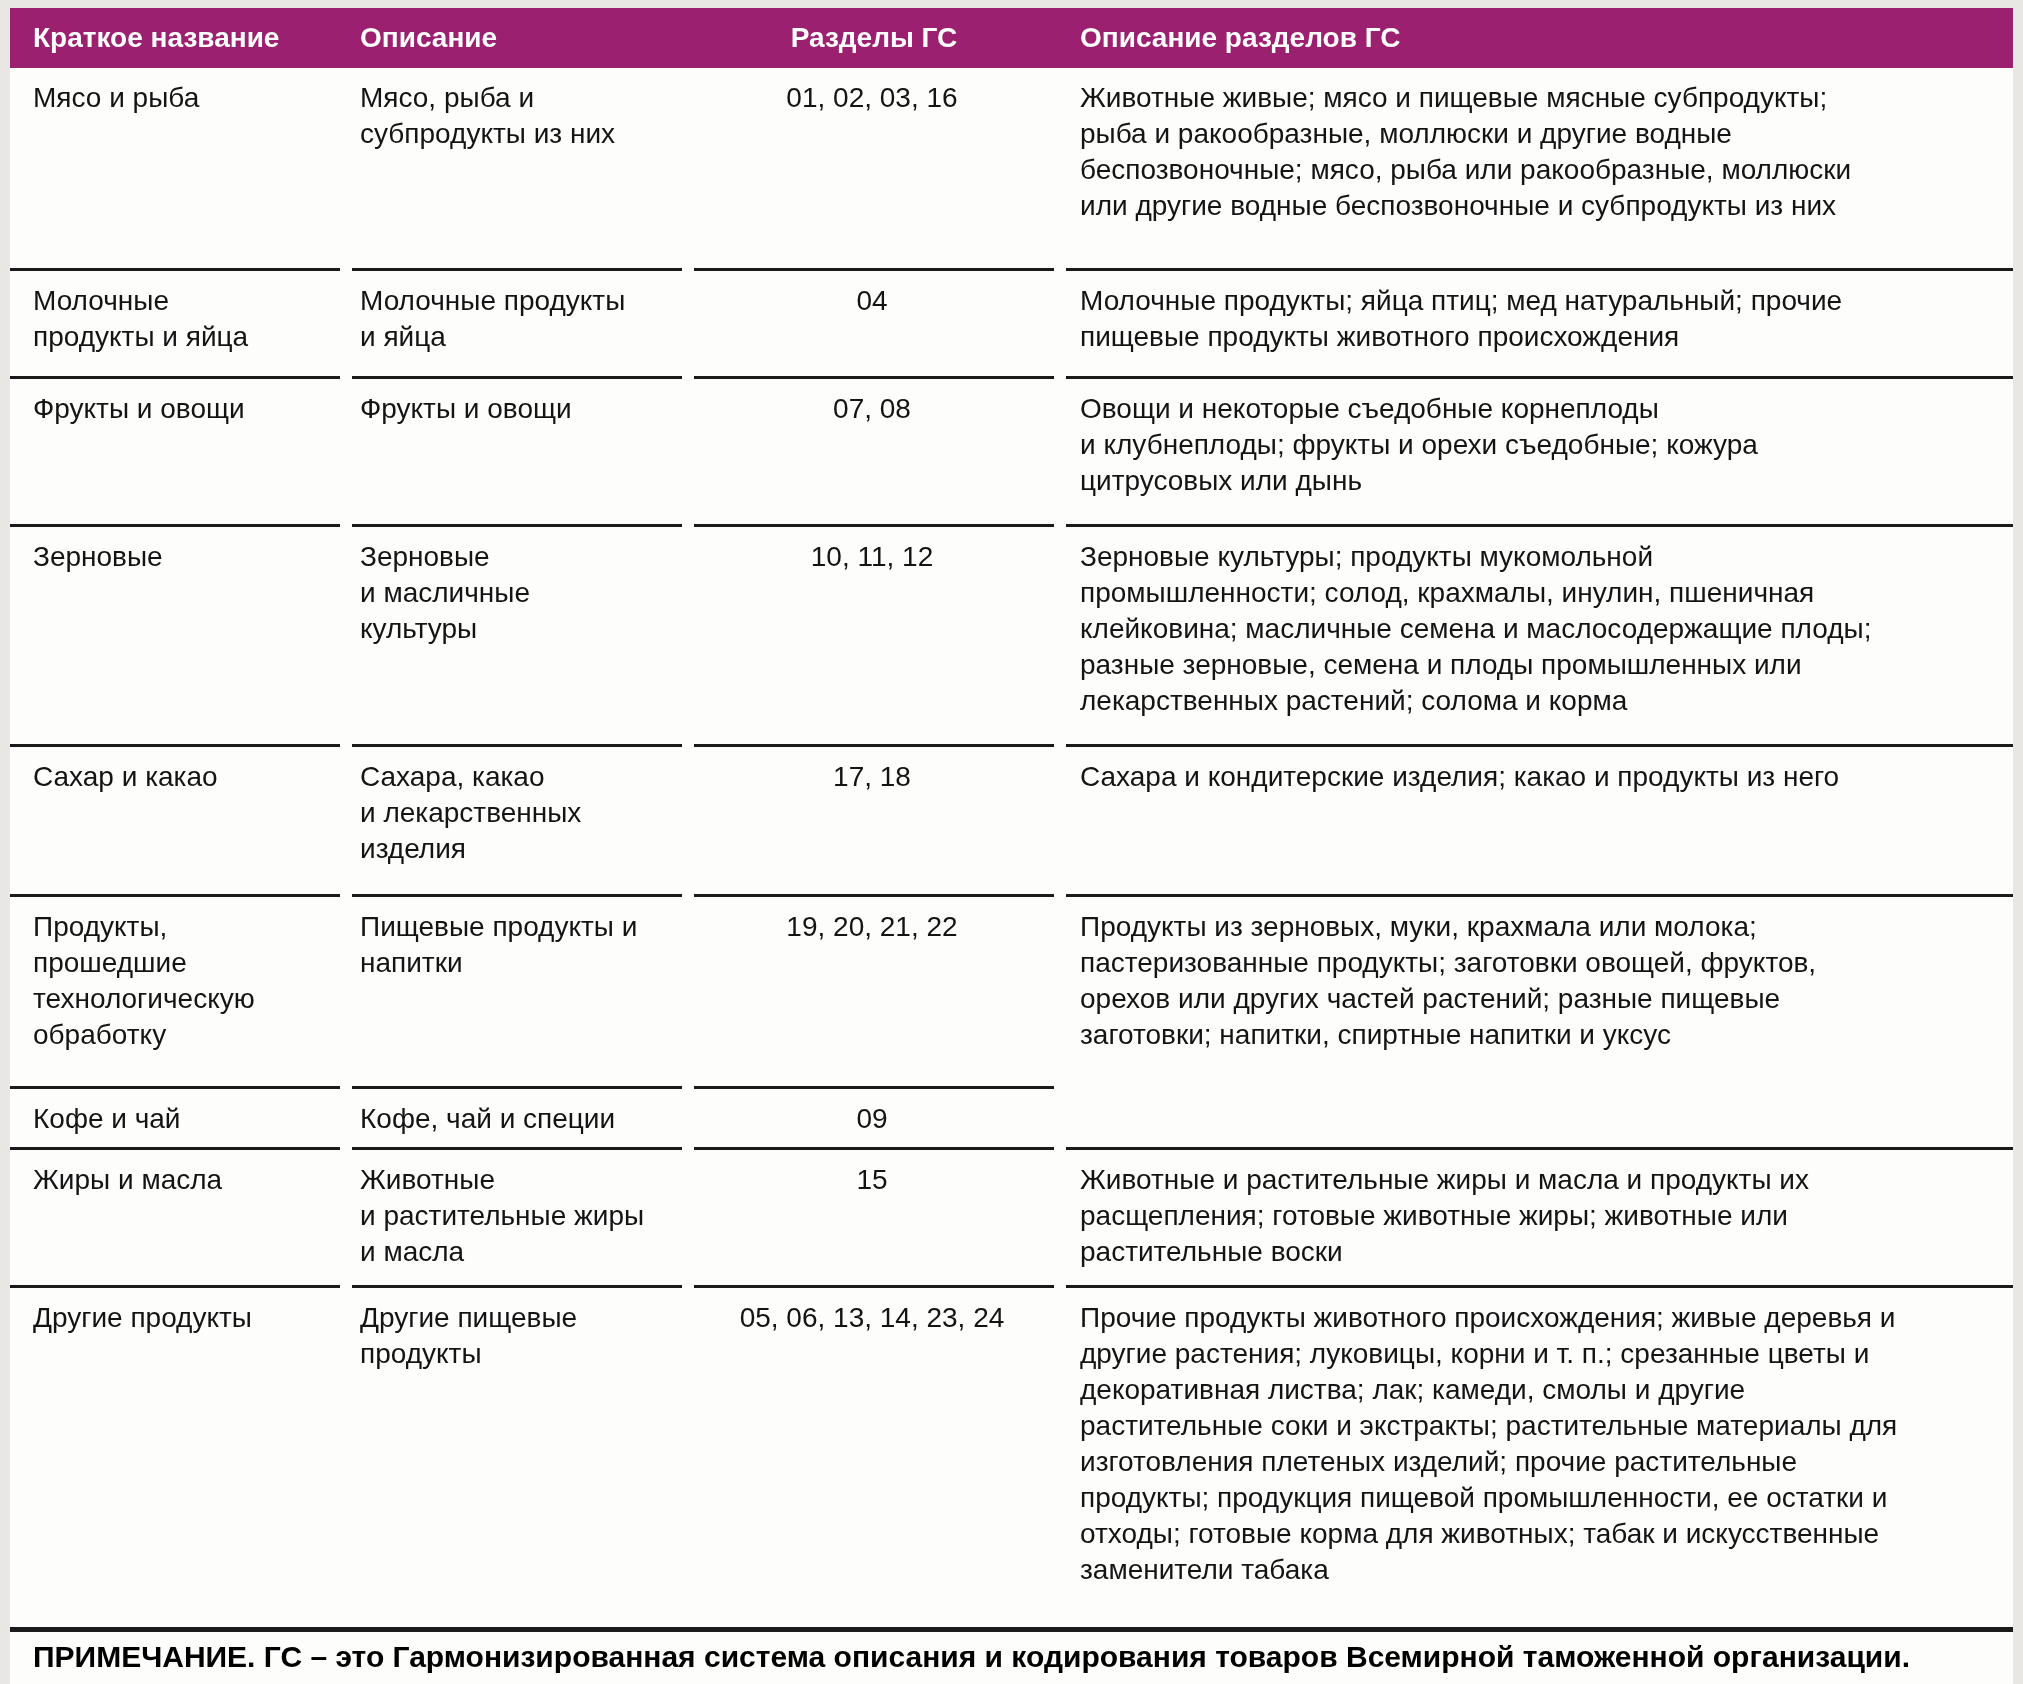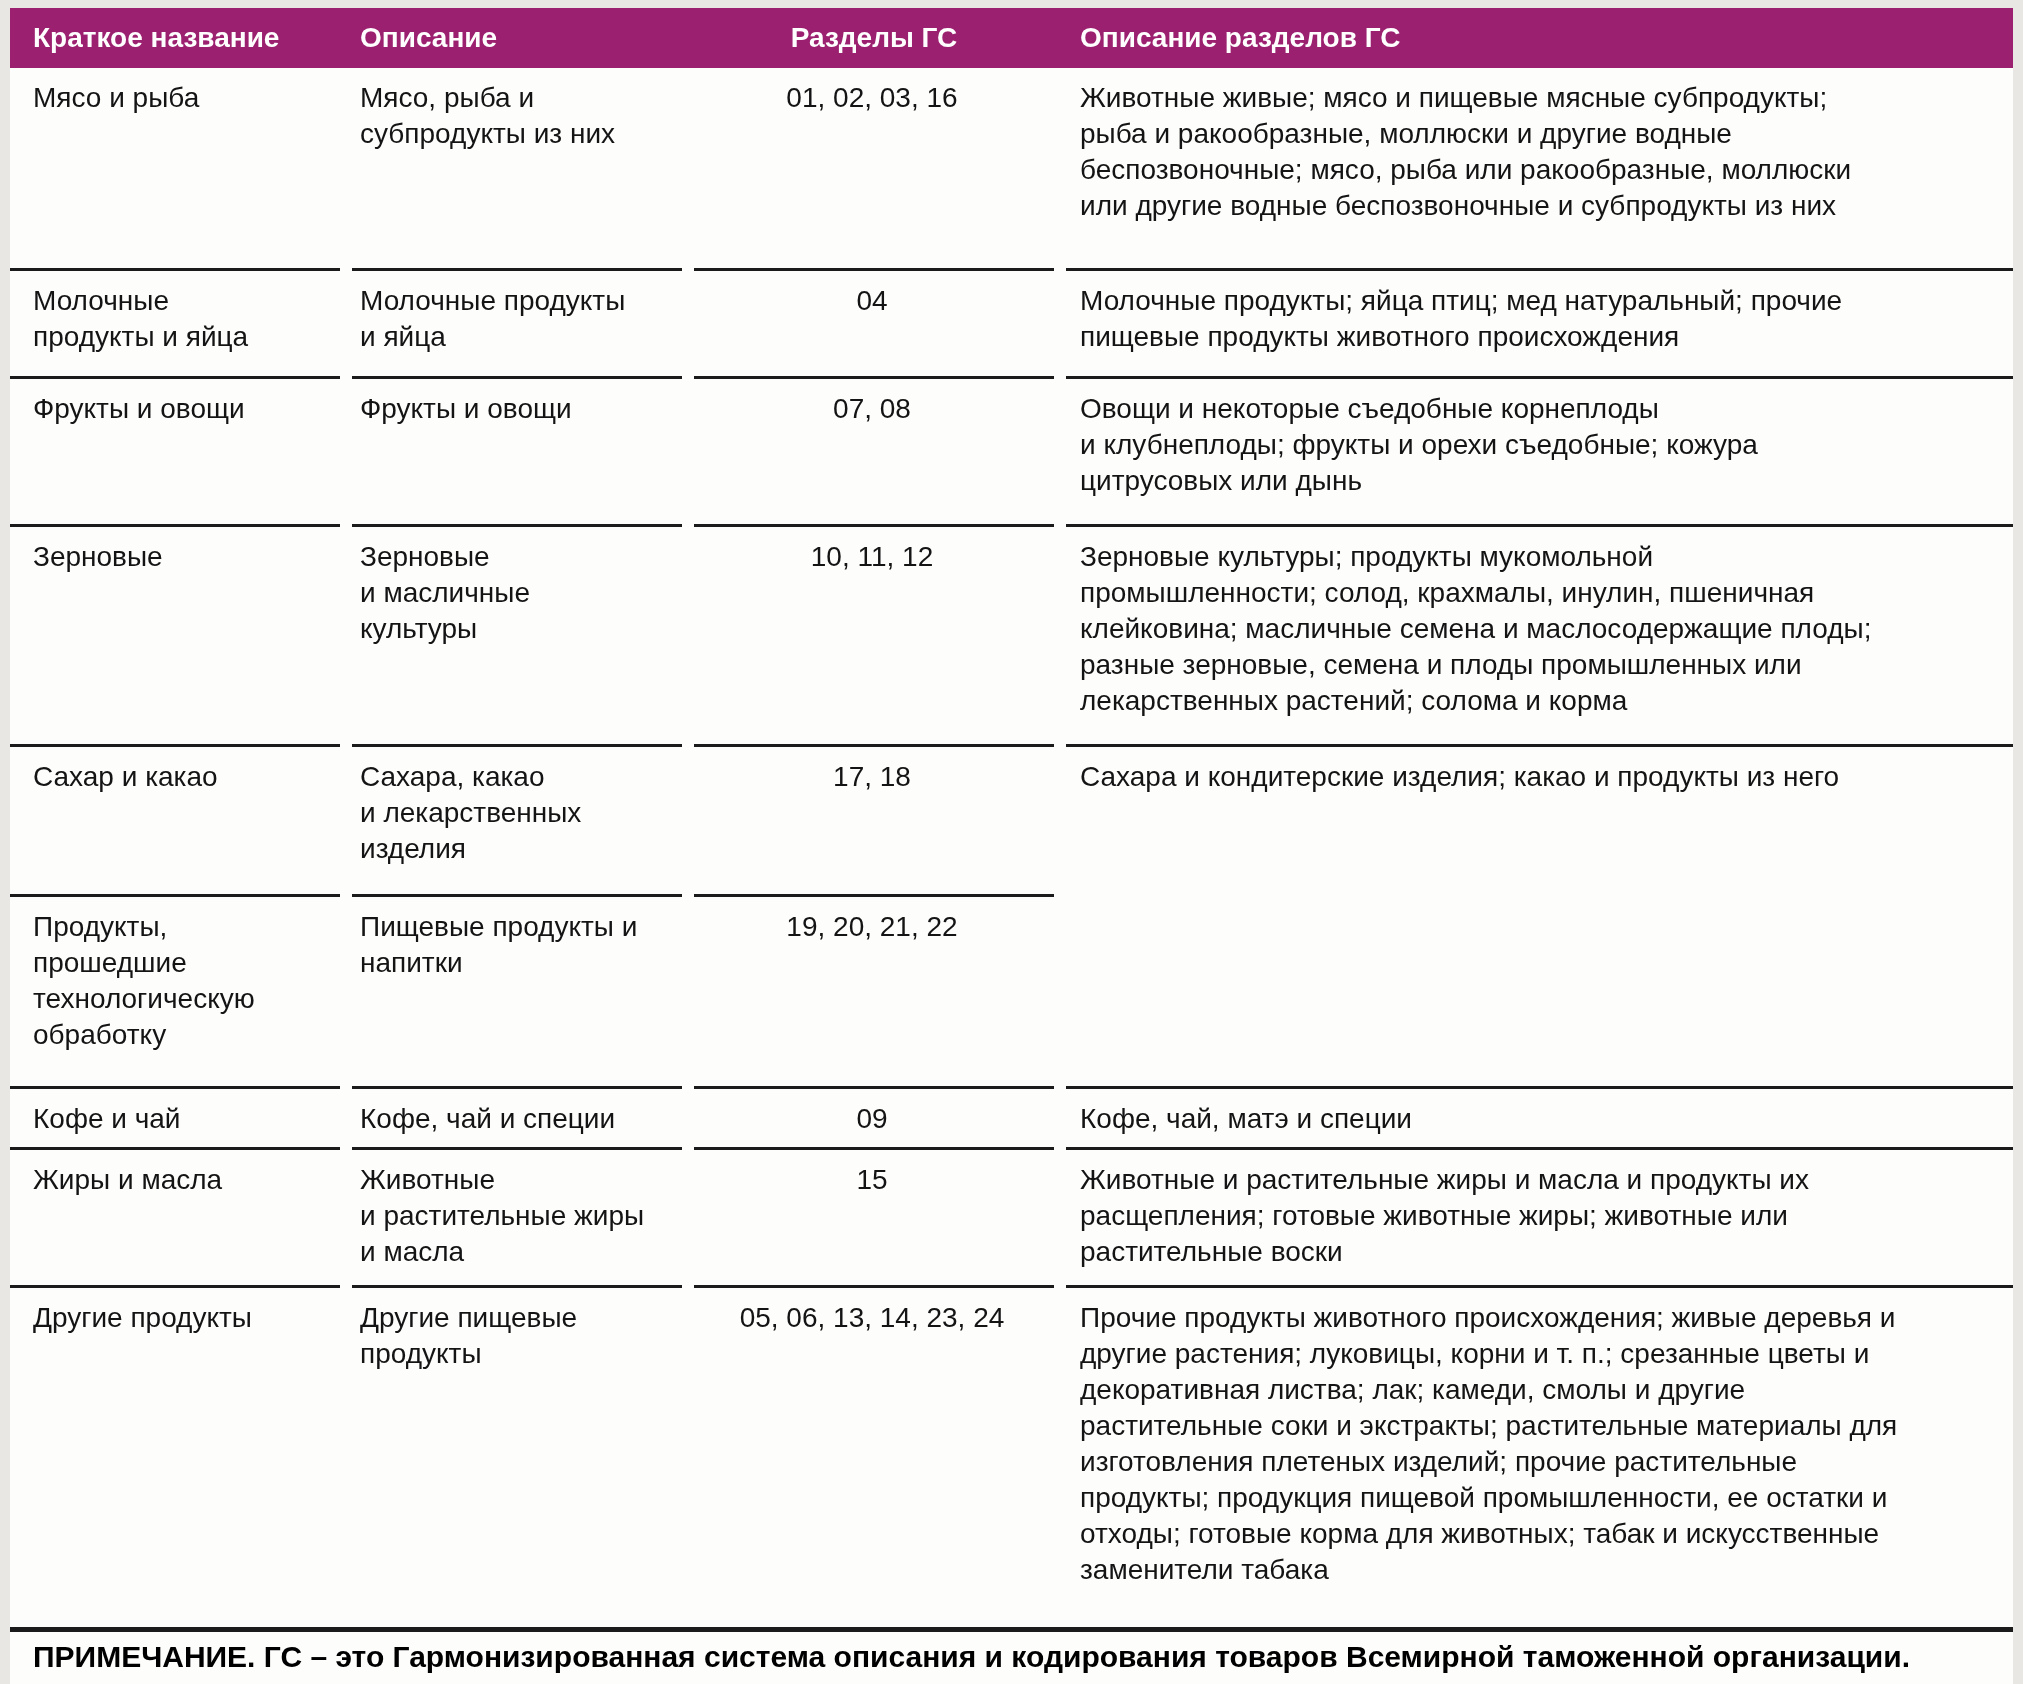--- a/index.html
+++ b/index.html
@@ -135,27 +135,30 @@
   </div>
 
   <div class="row tbody r6">
     <div class="c1">Продукты,
 прошедшие
 технологическую
 обработку</div>
     <div class="c2">Пищевые продукты и
 напитки</div>
     <div class="c3">19, 20, 21, 22</div>
+    <div class="c4">Продукты из зерновых, муки, крахмала или молока;
+пастеризованные продукты; заготовки овощей, фруктов,
+орехов или других частей растений; разные пищевые
+заготовки; напитки, спиртные напитки и уксус</div>
   </div>
 
   <div class="row tbody r7">
     <div class="c1">Кофе и чай</div>
     <div class="c2">Кофе, чай и специи</div>
     <div class="c3">09</div>
-    <div class="c4">Кофе, чай, матэ и специи</div>
   </div>
 
   <div class="row tbody r8">
     <div class="c1">Жиры и масла</div>
     <div class="c2">Животные
 и растительные жиры
 и масла</div>
     <div class="c3">15</div>
     <div class="c4">Животные и растительные жиры и масла и продукты их
 расщепления; готовые животные жиры; животные или

